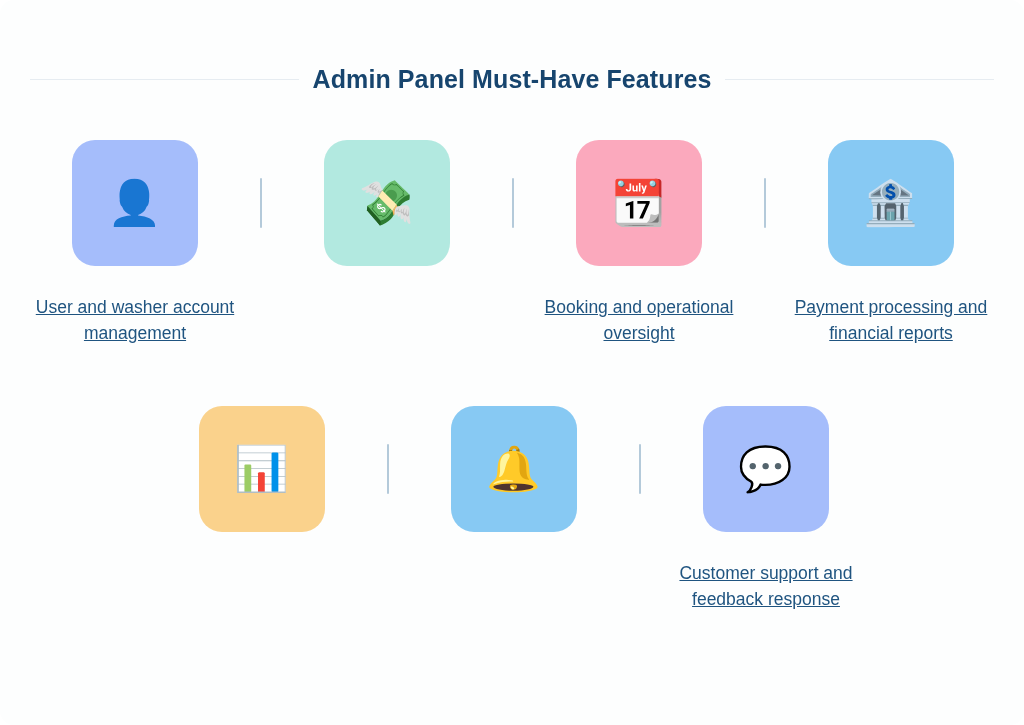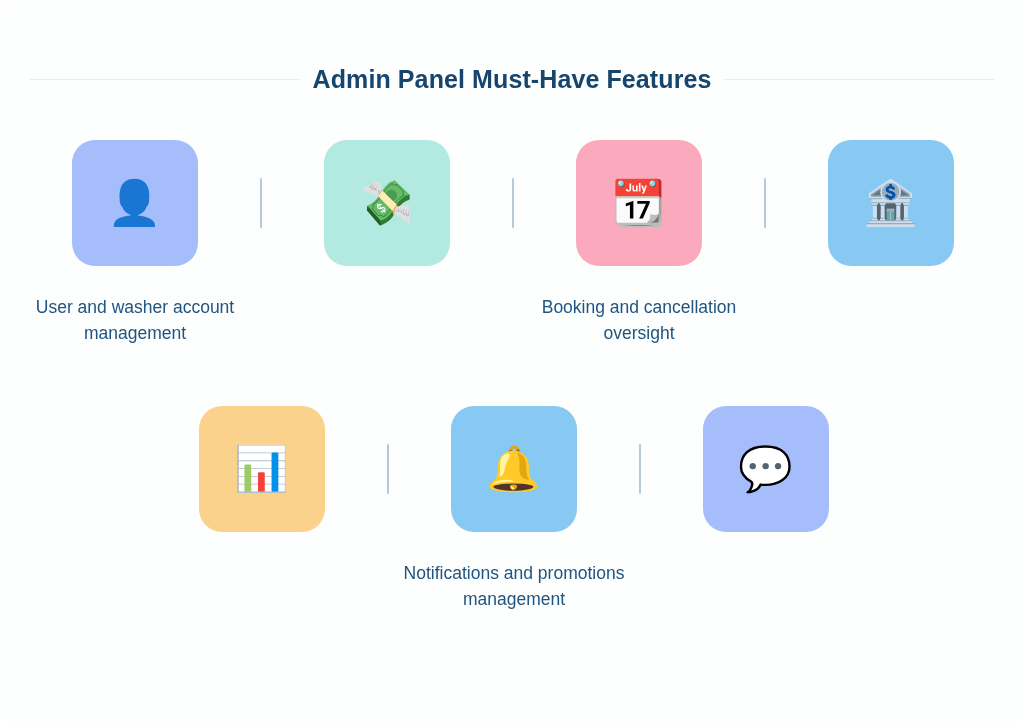--- a/index.html
+++ b/index.html
@@ -92,20 +92,21 @@
   }
 
   .feature-label {
     margin-top: 28px;
     width: 232px;
     text-align: center;
     font-size: 17.5px;
     line-height: 26px;
     color: #1f5480;
     font-weight: normal;
+    text-decoration: underline;
   }
 
   
   .gap {
     flex: 0 0 126px;
     width: 126px;
     height: 126px;
     position: relative;
   }
   .divider {
@@ -145,49 +146,50 @@
           <span class="tile-emoji">💸</span>
         </div>
       </div>
       <div class="gap">
         <div class="divider"></div>
       </div>
       <div class="feature">
         <div class="tile" style="background: rgb(251, 169, 189);">
           <span class="tile-emoji">📆</span>
         </div>
-        <div class="feature-label">Booking and cancellation oversight</div>
+        <div class="feature-label">Booking and operational oversight</div>
       </div>
       <div class="gap">
         <div class="divider"></div>
       </div>
       <div class="feature">
         <div class="tile" style="background: rgb(135, 201, 243);">
           <span class="tile-emoji">🏦</span>
         </div>
+        <div class="feature-label">Payment processing and financial reports</div>
       </div>
     </div>
   <div class="row" id="row-2">
       <div class="feature">
         <div class="tile" style="background: rgb(250, 210, 140);">
           <span class="tile-emoji">📊</span>
         </div>
       </div>
       <div class="gap">
         <div class="divider"></div>
       </div>
       <div class="feature">
         <div class="tile" style="background: rgb(135, 201, 243);">
           <span class="tile-emoji">🔔</span>
         </div>
-        <div class="feature-label">Notifications and promotions management</div>
       </div>
       <div class="gap">
         <div class="divider"></div>
       </div>
       <div class="feature">
         <div class="tile" style="background: rgb(165, 189, 251);">
           <span class="tile-emoji">💬</span>
         </div>
+        <div class="feature-label">Customer support and feedback response</div>
       </div>
     </div>
 
 </div>
 
 </body></html>

